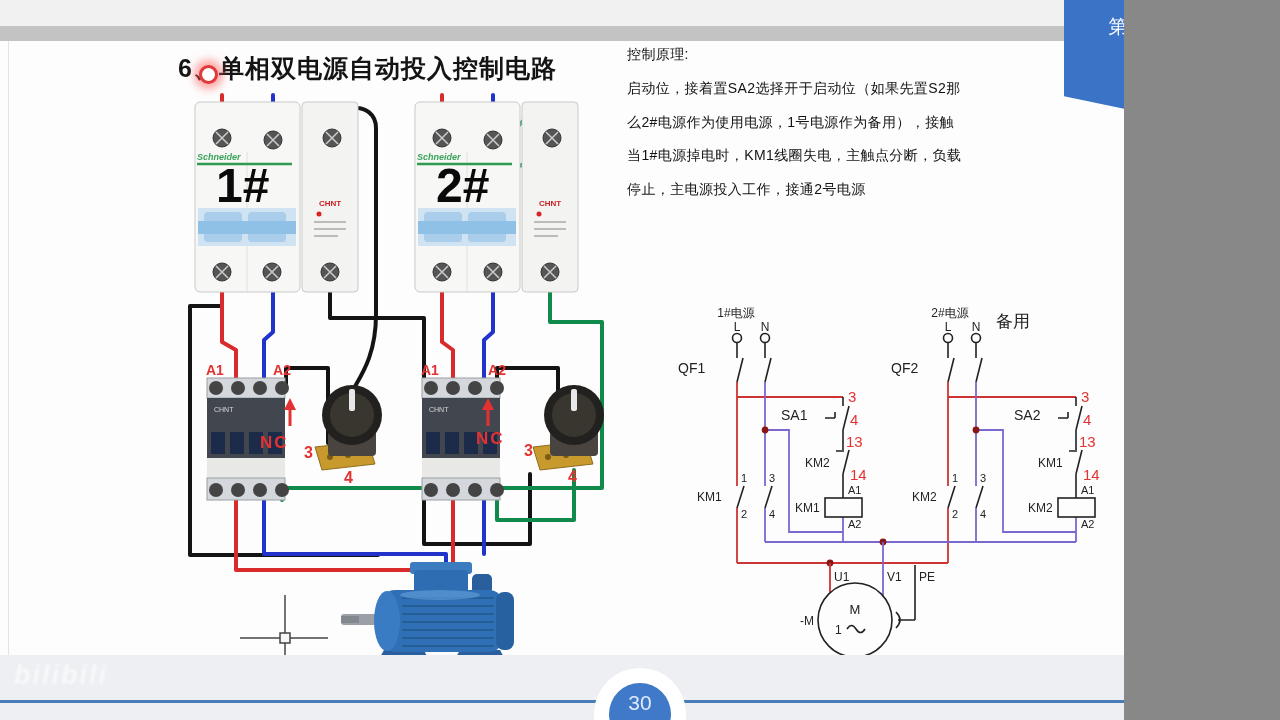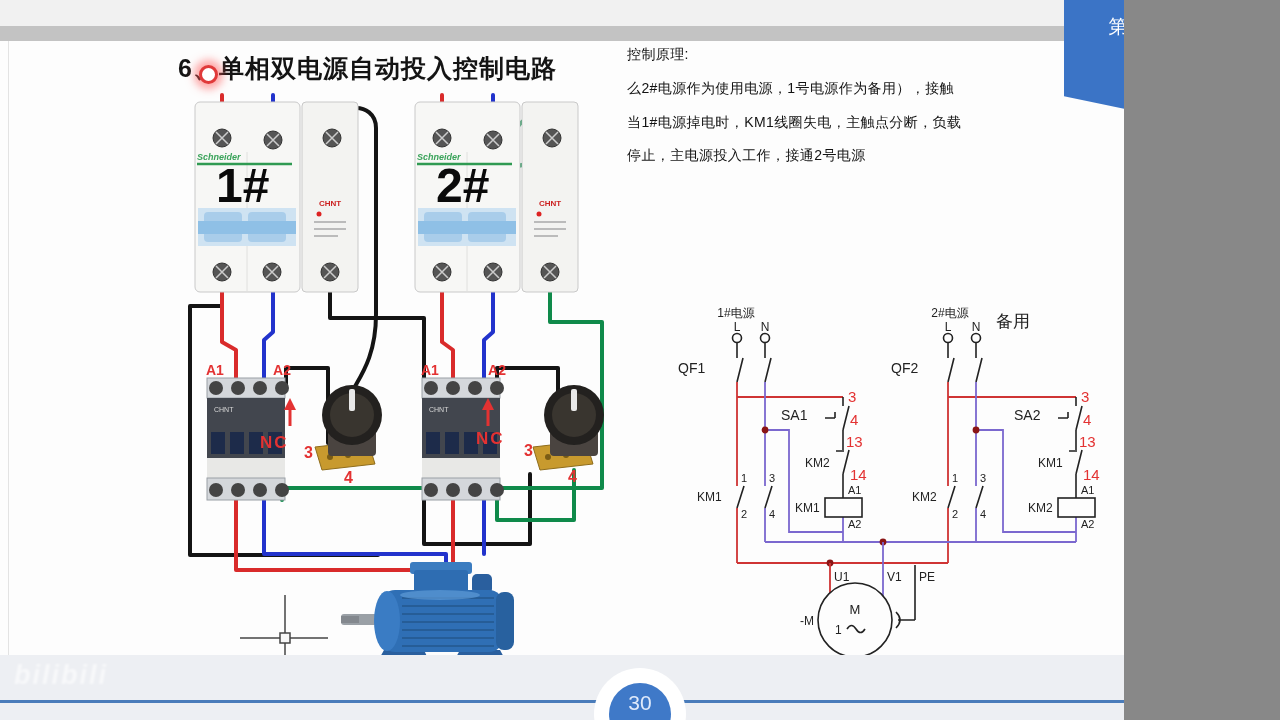--- a/index.html
+++ b/index.html
@@ -55,20 +55,21 @@
 
   <div class="abs ribbon">
     <div class="ribbon-l1">第三章</div>
   </div>
 
   <div class="abs title">6、单相双电源自动投入控制电路</div>
   <div class="abs cursor-glow"></div>
 
   <div class="abs principle">
     <div class="pl">控制原理:</div>
+    <div class="pl">启动位，接着置SA2选择开于启动位（如果先置S2那</div>
     <div class="pl">么2#电源作为使用电源，1号电源作为备用），接触</div>
     <div class="pl">当1#电源掉电时，KM1线圈失电，主触点分断，负载</div>
     <div class="pl">停止，主电源投入工作，接通2号电源</div>
   </div>
 
   <svg class="abs" style="left:178px;top:92px" width="444" height="563" viewBox="0 0 444 563">
 
     <g>
       <path class="wire w-black" d="M154,44 C154,8 198,8 198,36 V222 C198,262 184,282 176,296"></path>
       <path class="wire w-black" d="M152,182 V226 H246 V452 H352 V382"></path>

